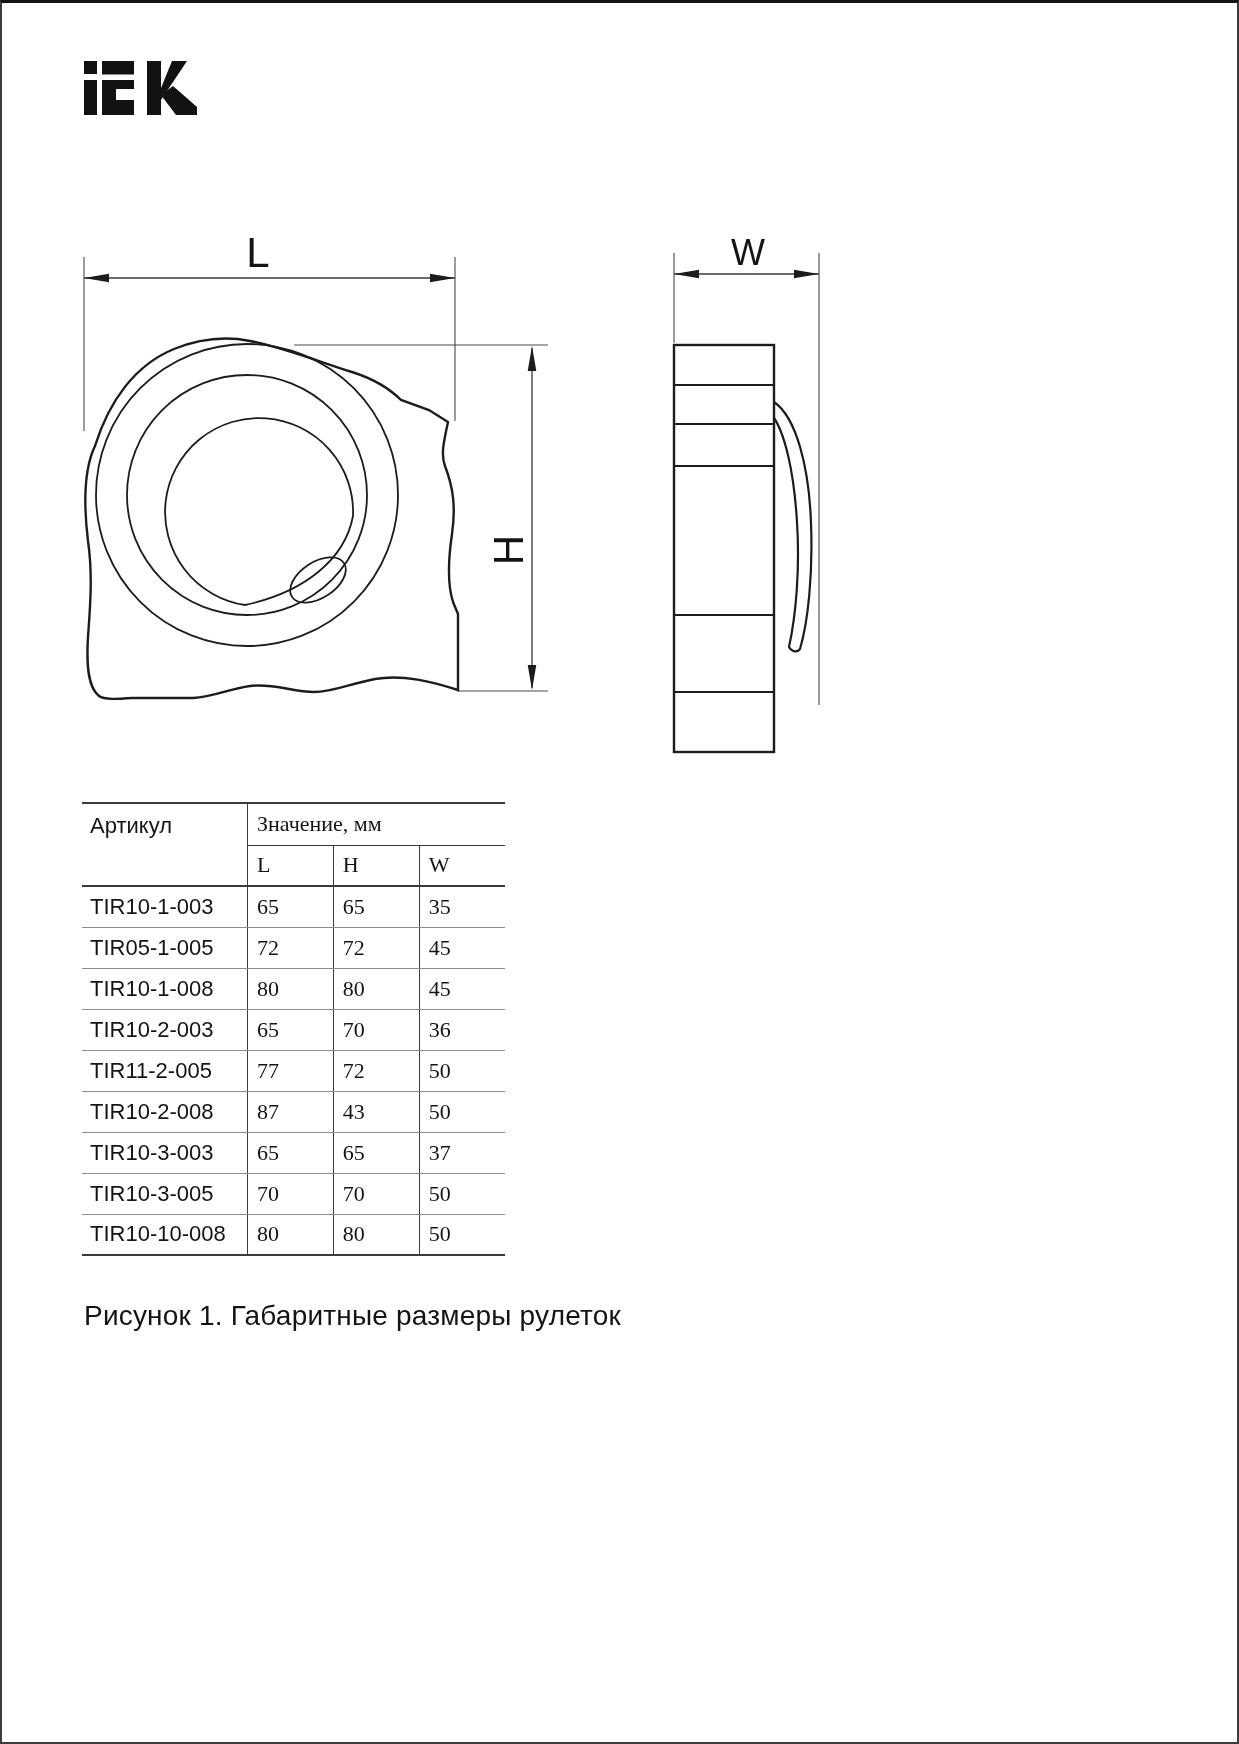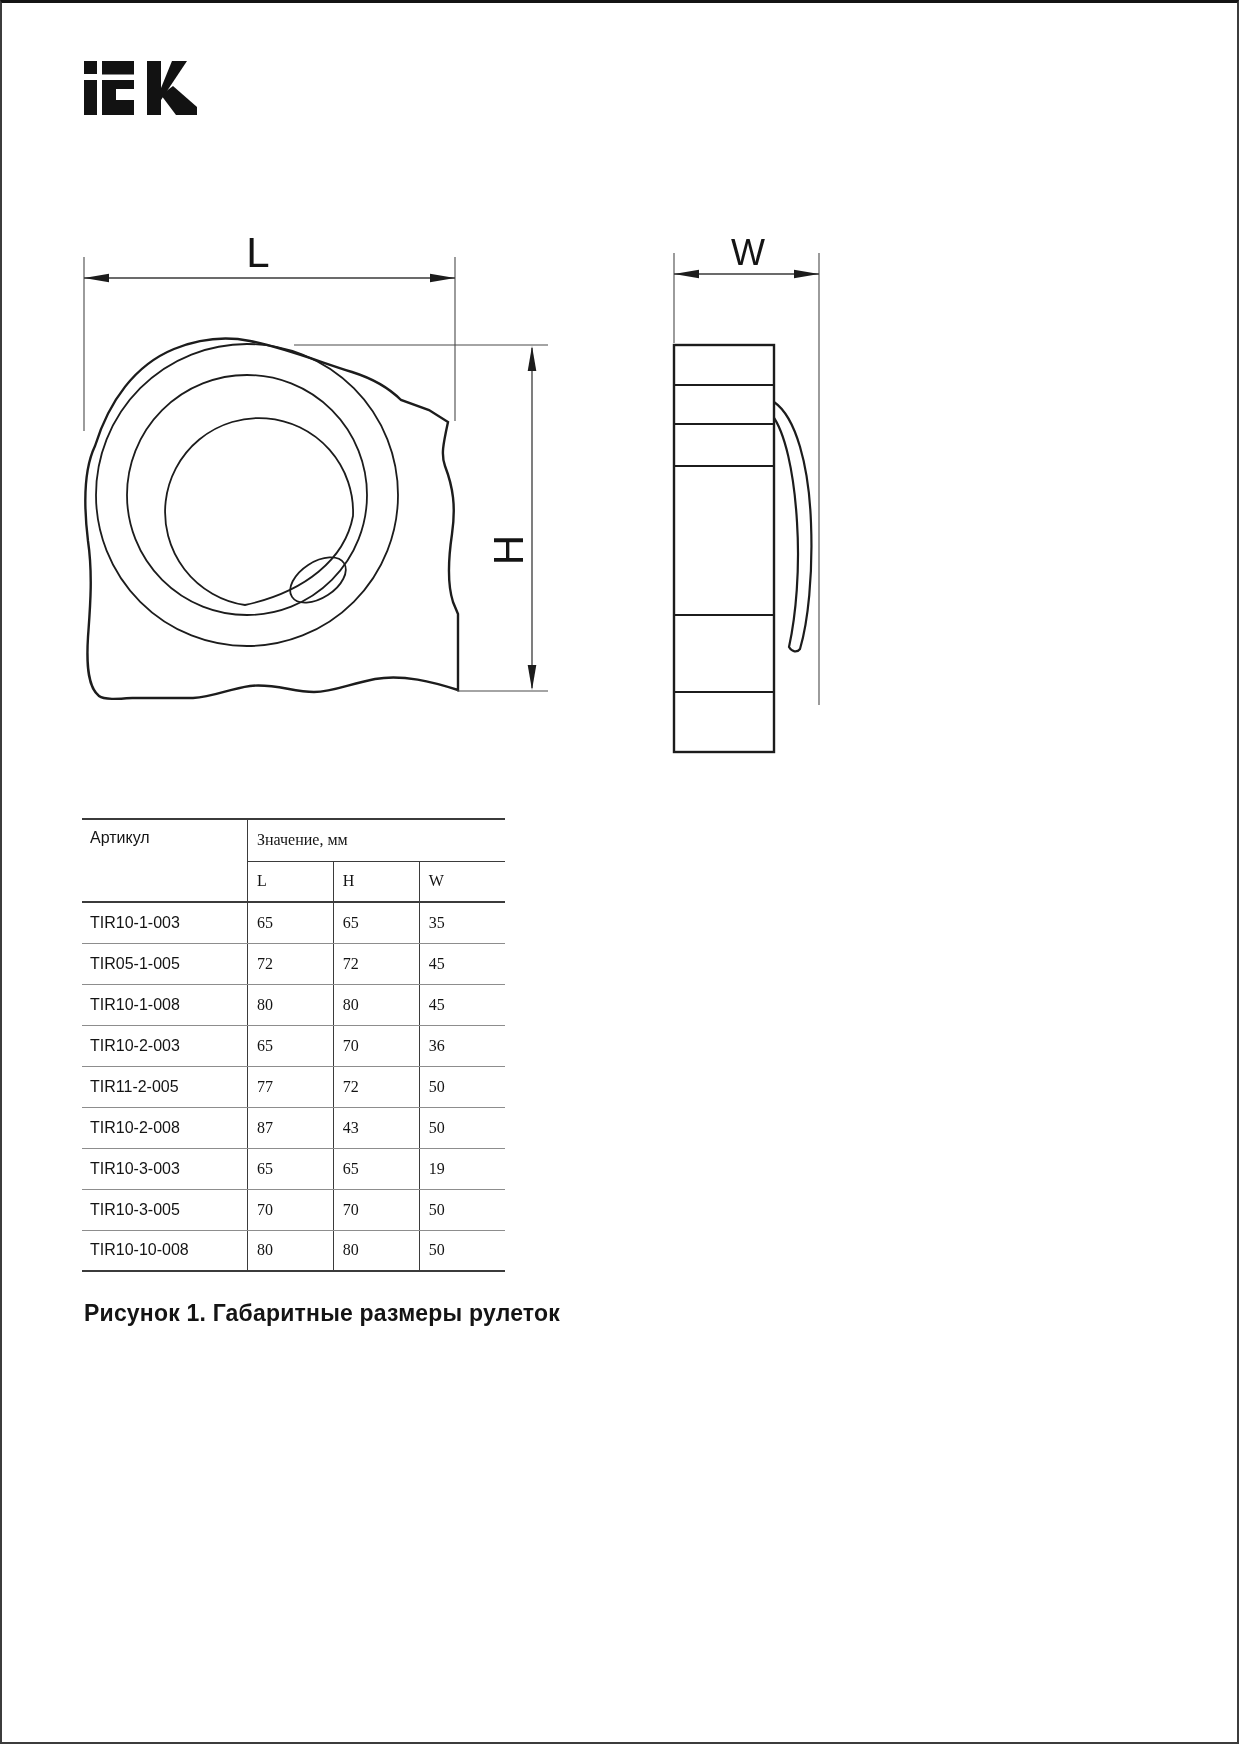--- a/index.html
+++ b/index.html
@@ -17,21 +17,21 @@
     overflow:hidden;
   }
   #logo{position:absolute;left:82px;top:58px;}
   #figure-svg{position:absolute;left:0;top:0;}
 
   
   #dim-table{
     position:absolute;left:80px;top:799px;
     border-collapse:collapse;table-layout:fixed;
     width:423px;
-    font-size:16px;color:#141414;margin-top:16px;
+    font-size:22px;color:#141414;
   }
   #dim-table th,#dim-table td{
     font-weight:normal;text-align:left;
     padding:0 0 0 8px;margin:0;
     white-space:nowrap;overflow:hidden;
   }
   #dim-table .c1{width:157px;}
   #dim-table .c2{width:82px;}
   #dim-table .c3{width:93px;}
   #dim-table .c4{width:91px;}
@@ -42,23 +42,22 @@
   #dim-table th.article-h{vertical-align:top;padding-top:9px;border-bottom:2.5px solid #3b3b3b;}
   #dim-table th.group-h{border-bottom:1.5px solid #3b3b3b;}
   #dim-table tr.hdr2 th{border-bottom:2.5px solid #3b3b3b;}
   #dim-table td{border-bottom:1.5px solid #8d8d8d;}
   #dim-table tr.last td{border-bottom:2.5px solid #3b3b3b;}
   
   #dim-table .vline{border-left:1.7px solid #3b3b3b;padding-left:9px;font-family:Liberation Serif, serif;}
 
   #figure-caption{
     position:absolute;left:82px;top:1297px;
-    font-size:23px;color:#141414;letter-spacing:0.2px;
+    font-size:28px;color:#141414;letter-spacing:0.2px;
     white-space:nowrap;
-    font-weight:bold;
   }
 </style>
 </head>
 <body>
 
 <div id="page">
 
   <svg id="logo" width="113" height="54" viewBox="0 0 113 54" aria-label="IEK">
     <g fill="#121212">
       <rect x="0" y="0" width="13" height="13"></rect>
@@ -194,21 +193,21 @@
       <tr>
         <td>TIR10-2-008</td>
         <td class="vline">87</td>
         <td class="vline">43</td>
         <td class="vline">50</td>
       </tr>
       <tr>
         <td>TIR10-3-003</td>
         <td class="vline">65</td>
         <td class="vline">65</td>
-        <td class="vline">19</td>
+        <td class="vline">37</td>
       </tr>
       <tr>
         <td>TIR10-3-005</td>
         <td class="vline">70</td>
         <td class="vline">70</td>
         <td class="vline">50</td>
       </tr>
       <tr class="last">
         <td>TIR10-10-008</td>
         <td class="vline">80</td>

